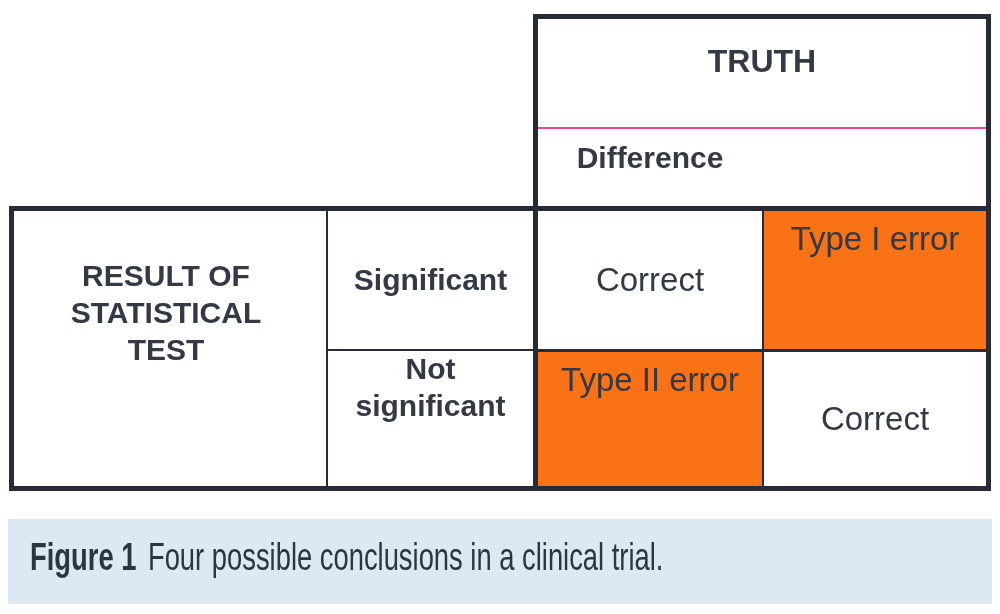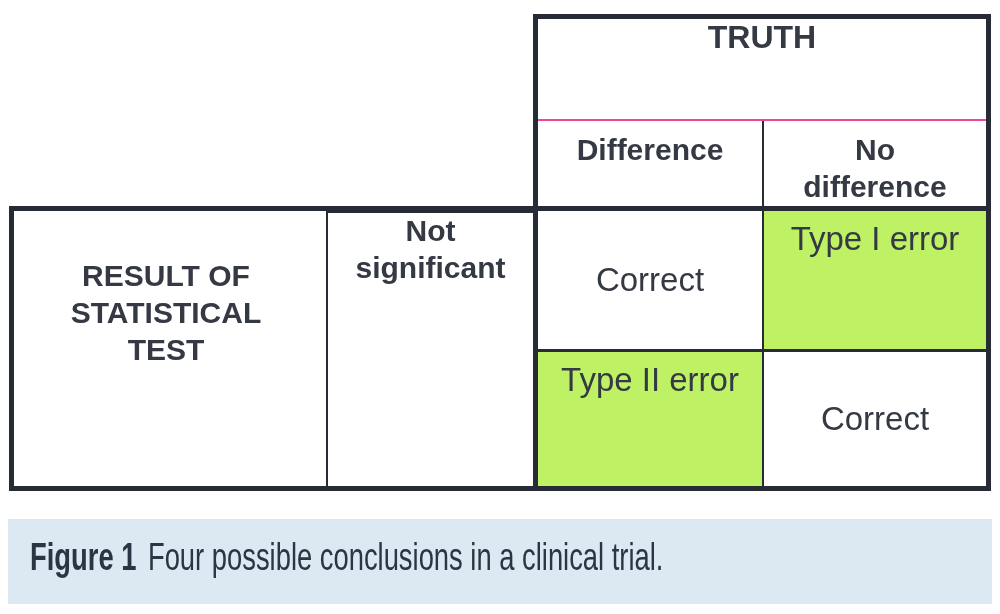--- a/index.html
+++ b/index.html
@@ -19,21 +19,21 @@
     background: #ffffff;
   }
   
   .truth-block {
     left: 533px; top: 14px; width: 458px; height: 197px;
     display: flex; flex-direction: column;
   }
   .truth-title {
     height: 108px;
     display: flex; justify-content: center; align-items: flex-start;
-    padding-top: 0;
+    padding-top: 24px;
     font-size: 32px; font-weight: bold;
     box-sizing: border-box;
   }
   .subheader-row {
     flex: 1;
     border-top: 2px solid #ec4899;
     display: flex;
   }
   .subcell {
     width: 224px;
@@ -88,21 +88,21 @@
   .drow.second { height: auto; flex: 1; border-top: 3px solid #262b35; }
   .dcell {
     width: 224px;
     box-sizing: border-box;
     display: flex; justify-content: center;
     font-size: 33px; font-weight: normal;
   }
   .dcell.rightcol { width: auto; flex: 1; border-left: 2px solid #262b35; }
   .dcell.vcenter { align-items: center; }
   .dcell.vtop { align-items: flex-start; padding-top: 9px; }
-  .dcell.gray { background: #bef264; }
+  .dcell.gray { background: #f97316; }
   
   .caption {
     position: absolute;
     left: 8px; top: 519px; width: 984px; height: 85px;
     background: #dce8f2;
     display: flex; align-items: center;
     box-sizing: border-box;
     padding-bottom: 8px;
   }
   .cap-inner {
@@ -118,27 +118,27 @@
 </style>
 </head>
 <body>
 
 <div class="stage">
 
   <div class="block truth-block">
     <div class="truth-title">TRUTH</div>
     <div class="subheader-row">
       <div class="subcell">Difference</div>
-      <div class="subcell rightcol">No difference</div>
     </div>
   </div>
 
   <div class="block left-block">
     <div class="rowgroup">RESULT OF STATISTICAL TEST</div>
     <div class="rowheads">
+      <div class="rowhead">Significant</div>
       <div class="rowhead bottom">Not significant</div>
     </div>
   </div>
 
   <div class="block data-grid">
     <div class="drow">
       <div class="dcell vcenter">Correct</div>
       <div class="dcell rightcol gray vtop">Type I error</div>
     </div>
     <div class="drow second">

